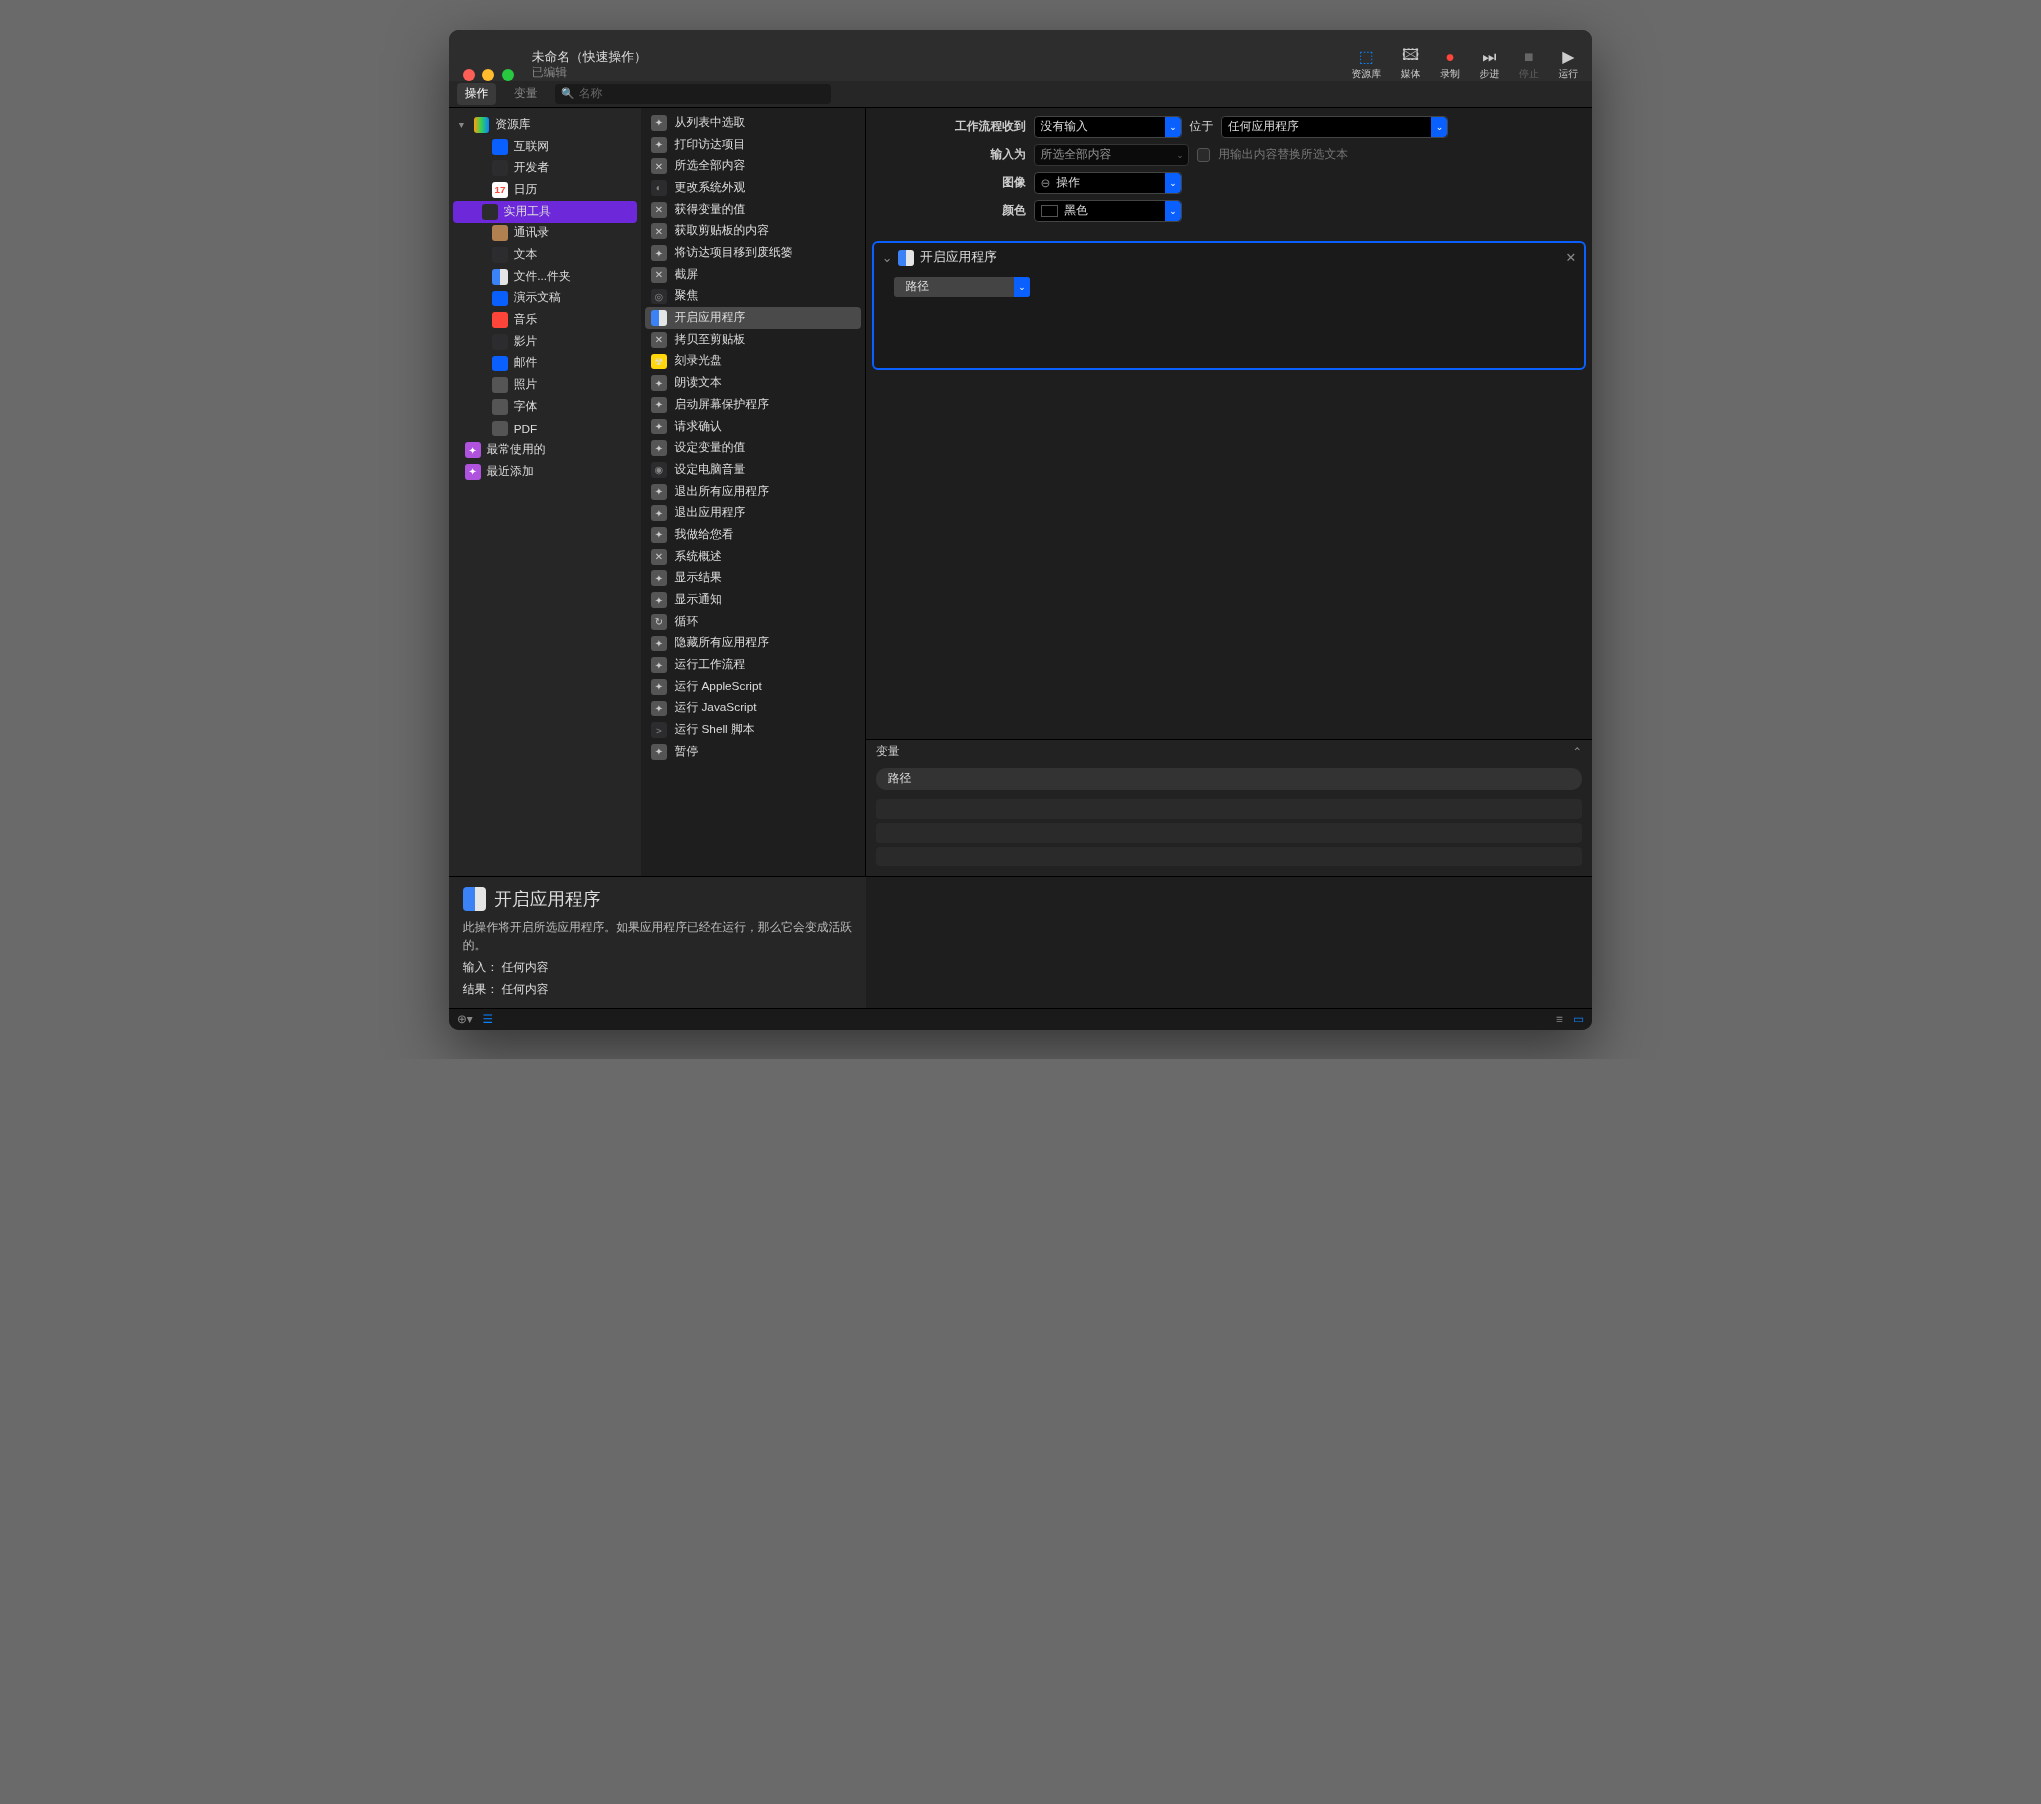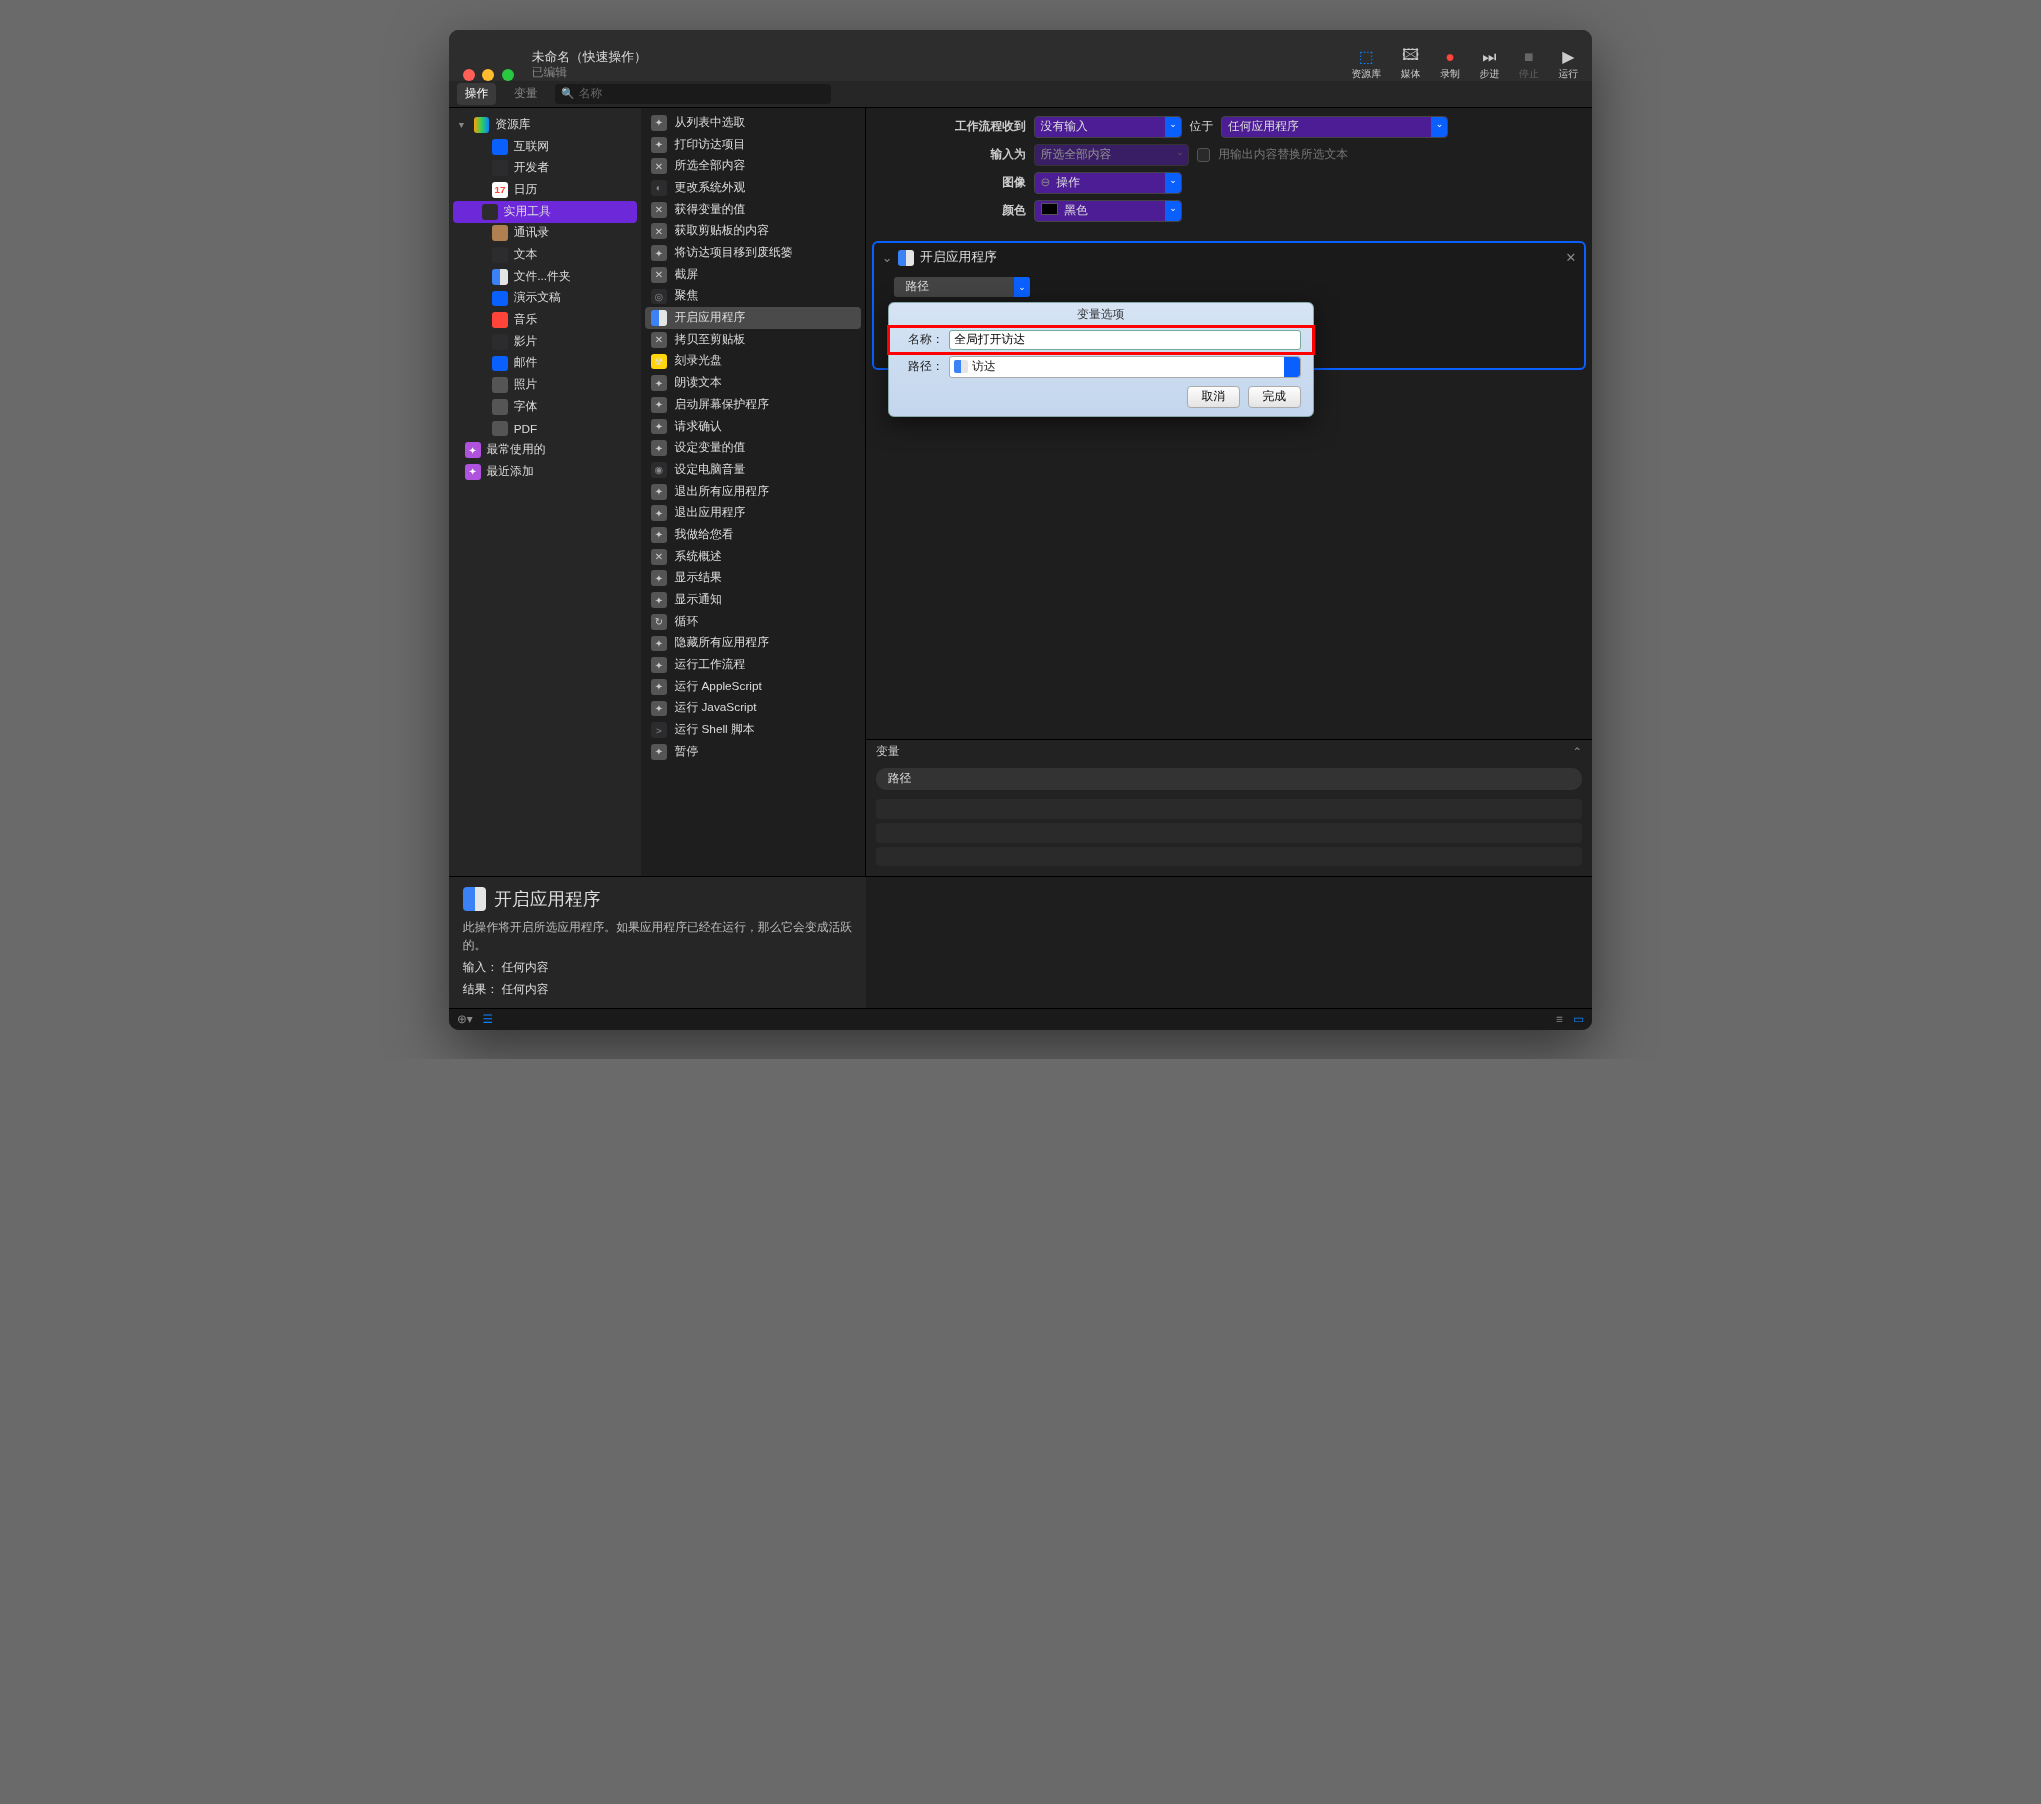--- a/index.html
+++ b/index.html
@@ -44,21 +44,21 @@
 
 
 .act-item { display: flex; align-items: center; padding: 2px 9.9px; color: #ddd; font-size: 11.8px; gap: 7.9px; height: 21.7px; cursor: pointer; }
 .act-item.sel { background: #4a4a4a; border-radius: 3.9px; margin: 0 3.9px; padding: 2px 5.9px; }
 .act-item .aic { width: 15.8px; height: 15.8px; border-radius: 3px; display: flex; justify-content: center; align-items: center; font-size: 9.9px; }
 
 
 .config { padding: 7.9px 11.8px; color: #ddd; font-size: 11.8px; }
 .cfg-row { display: flex; align-items: center; margin-bottom: 5.9px; gap: 7.9px; }
 .cfg-row .lbl { width: 148px; text-align: right; color: #ccc; font-weight: bold; }
-.sel-box { background: #4c1d95; border: 1px solid #444; border-radius: 3.9px; padding: 2px 5.9px; display: flex; gap: 5.9px; position: relative; }
+.sel-box { background: #000000; border: 1px solid #444; border-radius: 3.9px; padding: 2px 5.9px; display: flex; align-items: center; gap: 5.9px; position: relative; }
 .sel-box.blue-end::after { content: ""; position: absolute; right: 0; top: 0; bottom: 0; width: 15.8px; background: #0a60ff; border-radius: 0 3.9px 3.9px 0; }
 .sel-arrow { color: #fff; font-size: 8.9px; position: absolute; right: 3.9px; z-index: 2; }
 .chk { width: 13.8px; height: 13.8px; border: 1px solid #555; border-radius: 3px; background: #2a2a2a; }
 
 
 .wf-wrap { padding: 5.9px; }
 .wf-box { border: 2px solid #0a60ff; border-radius: 5.9px; background: #1a1a1a; }
 .wf-head { display: flex; align-items: center; padding: 5.9px 7.9px; color: #ddd; font-size: 12.8px; gap: 5.9px; }
 .wf-head .close { margin-left: auto; color: #888; cursor: pointer; }
 .wf-body { padding: 3.9px 19.7px 11.8px 19.7px; position: relative; }
@@ -411,38 +411,20 @@
             <span>开启应用程序</span>
             <span class="close">✕</span>
           </div>
           <div class="wf-body">
             <div class="path-pill">
               <span>路径</span>
               <span class="arw">⌄</span>
             </div>
 
             
-            <div class="popover">
-              <div class="ptitle">变量选项</div>
-              <div class="prow name-highlight">
-                <span class="plbl">名称：</span>
-                <input type="text" value="全局打开访达" style="">
-              </div>
-              <div class="prow">
-                <span class="plbl">路径：</span>
-                <div class="psel">
-                  <span class="ic bg-finder" style="width:13.8px;height:13.8px;border-radius:2px;"></span>
-                  <span>访达</span>
-                </div>
-              </div>
-              <div class="btns">
-                <button>取消</button>
-                <button>完成</button>
-              </div>
-            </div>
 
             <div style="height:59px;"></div>
           </div>
         </div>
       </div>
 
       <div style="flex:1;"></div>
 
       <div class="vars-panel">
         <div class="vars-head">

